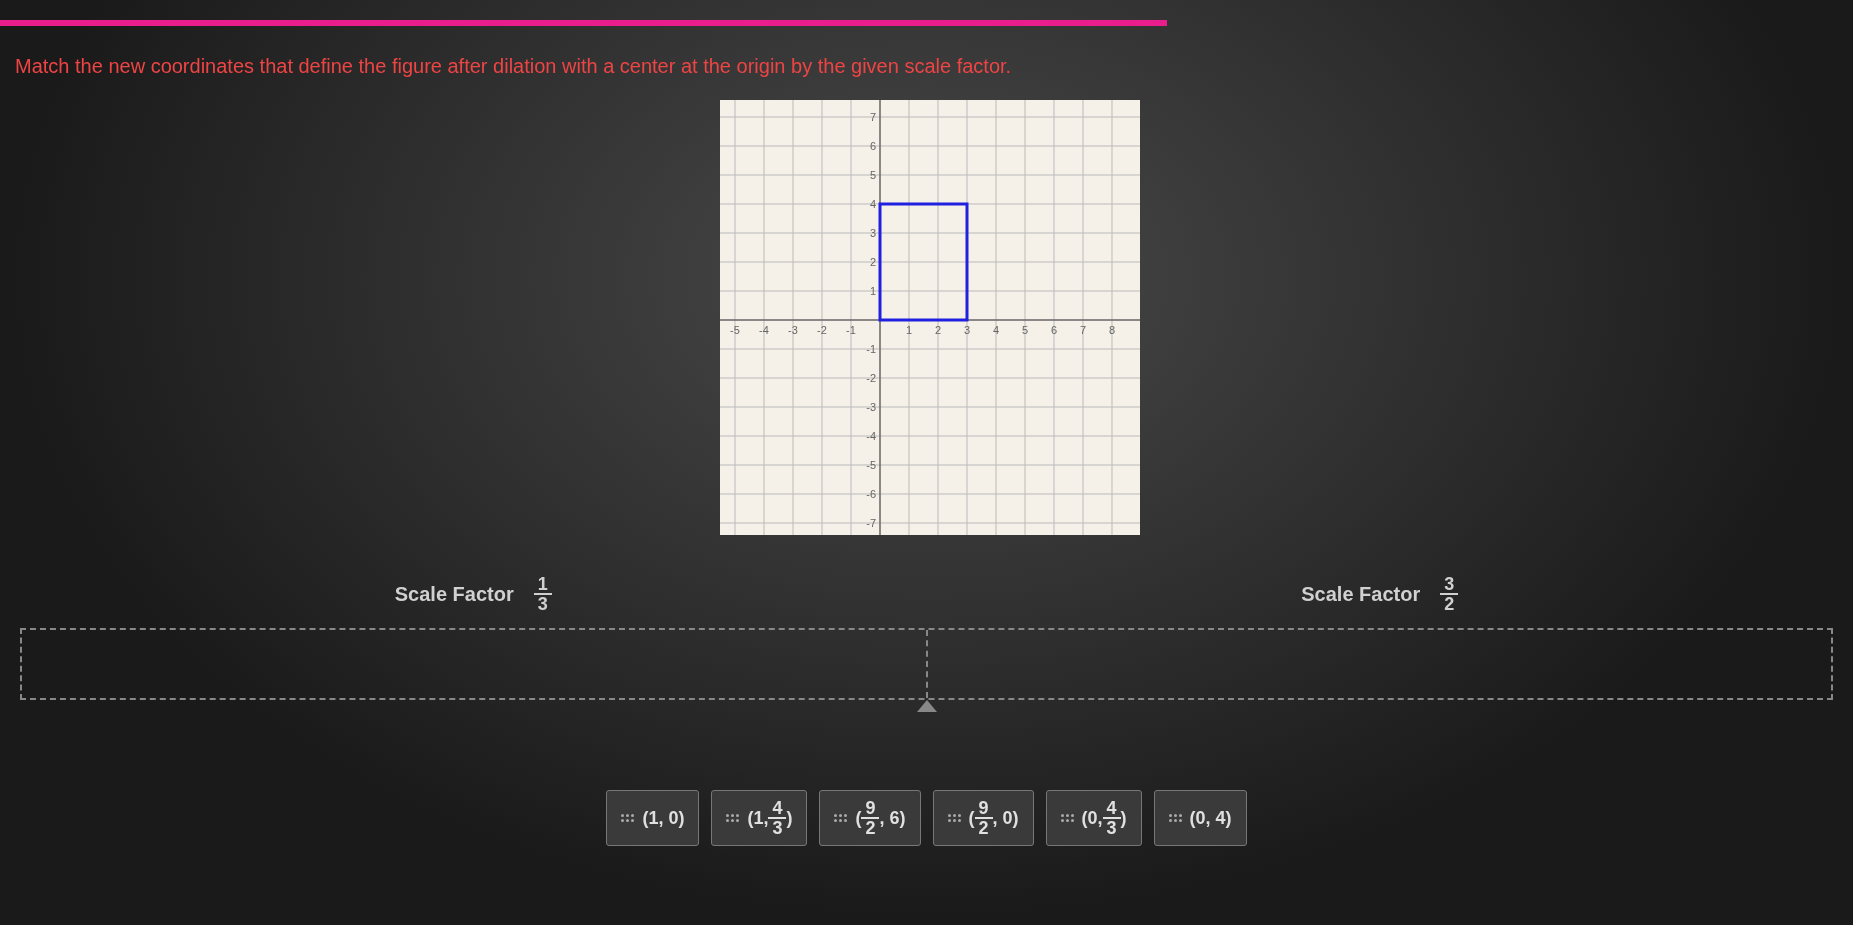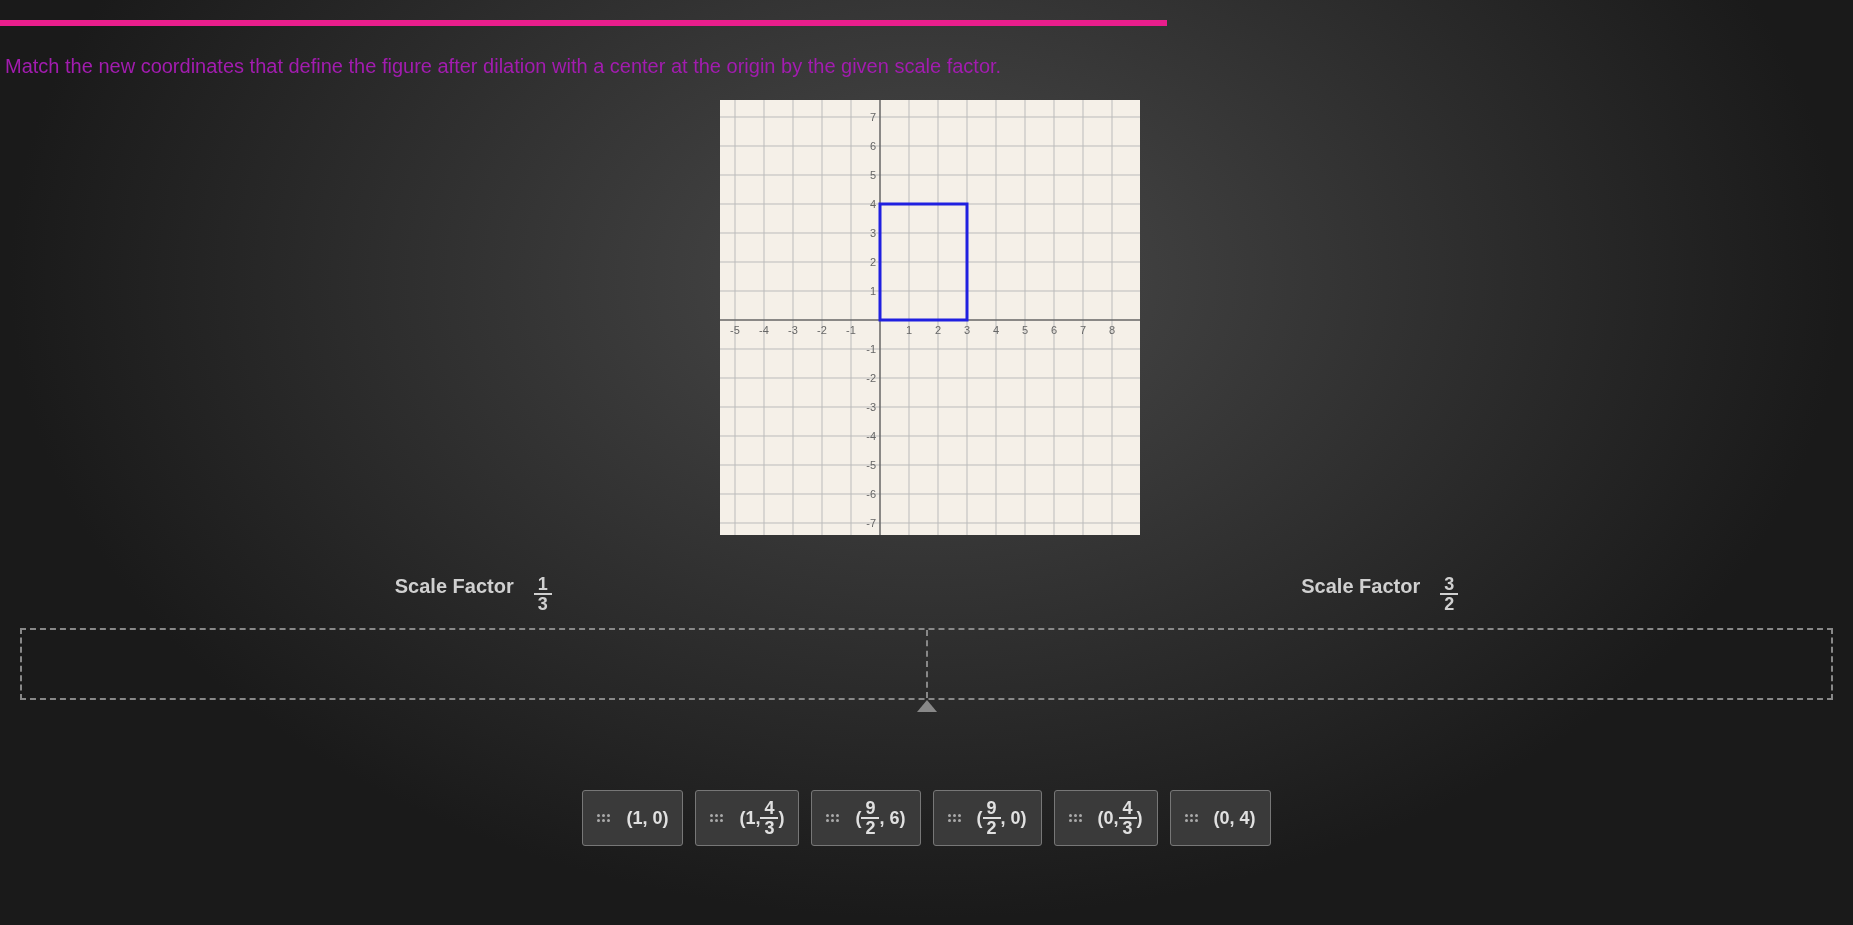--- a/index.html
+++ b/index.html
@@ -17,23 +17,23 @@
       height: 6px;
       background: #e91e8c;
       width: 63%;
       position: absolute;
       top: 20px;
       left: 0;
     }
     .question-text {
       position: absolute;
       top: 55px;
-      left: 5px;
+      left: 15px;
       font-size: 20px;
-      color: #a21caf;
+      color: #ef4444;
     }
     .graph-container {
       position: absolute;
       top: 100px;
       left: 720px;
       width: 420px;
       height: 435px;
       background: #f5f0e8;
       display: flex;
       align-items: center;
@@ -54,20 +54,21 @@
       width: 100%;
       padding: 0 20px;
     }
     .scale-factor-col {
       flex: 1;
       text-align: center;
       padding: 10px 0;
     }
     .scale-factor-label {
       display: inline-flex;
+      align-items: center;
       gap: 20px;
       font-size: 20px;
       font-weight: bold;
       color: #d0d0d0;
     }
     .fraction {
       display: inline-flex;
       flex-direction: column;
       align-items: center;
       line-height: 1;
@@ -103,21 +104,21 @@
       gap: 12px;
       padding: 0 20px;
     }
     .option-tile {
       background: #3a3a3a;
       border: 1px solid #777;
       border-radius: 3px;
       padding: 8px 14px;
       display: flex;
       align-items: center;
-      gap: 16px;
+      gap: 8px;
       color: #e0e0e0;
       font-size: 18px;
       font-weight: bold;
       cursor: grab;
       min-height: 48px;
     }
     .drag-handle {
       display: inline-grid;
       grid-template-columns: repeat(3, 3px);
       grid-template-rows: repeat(2, 3px);

